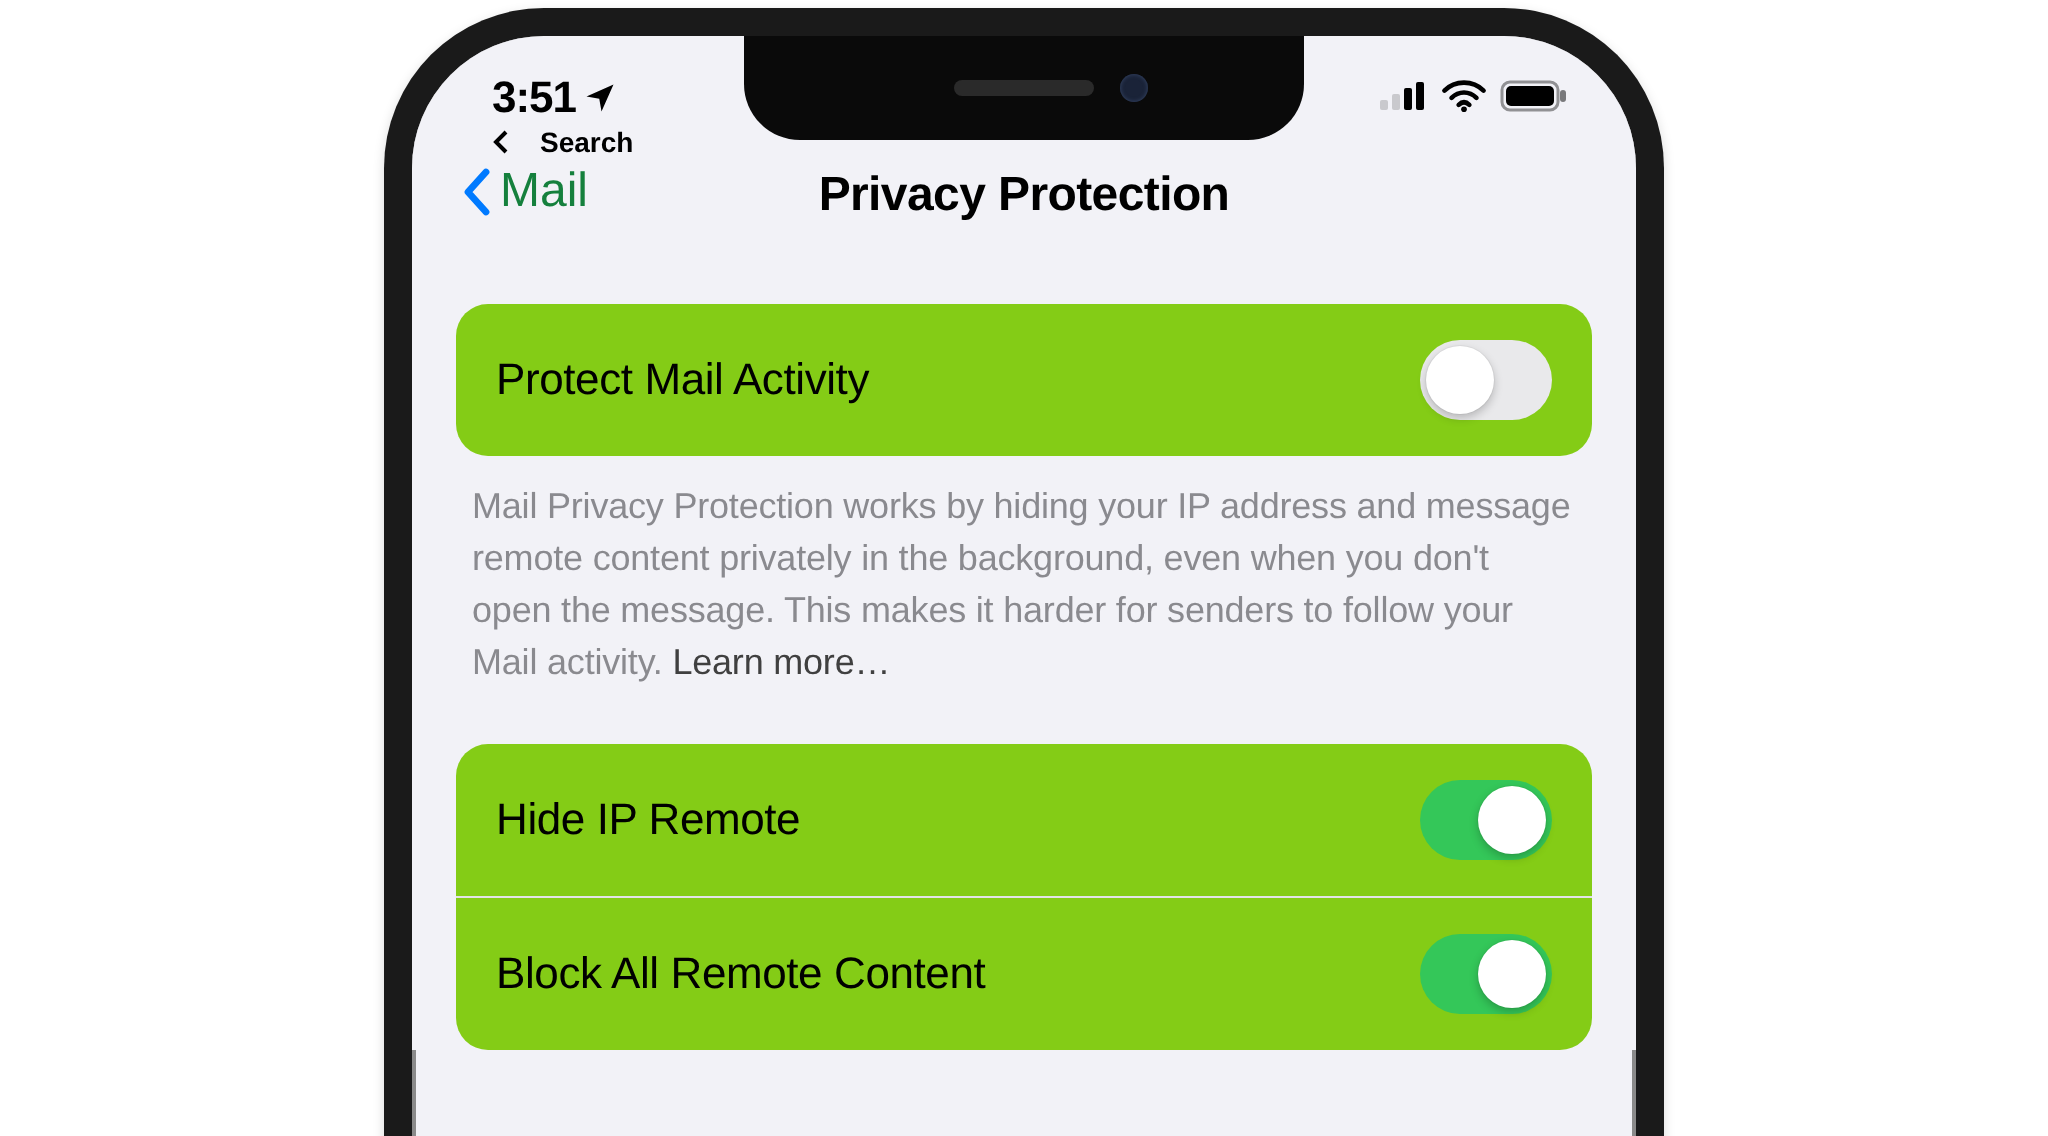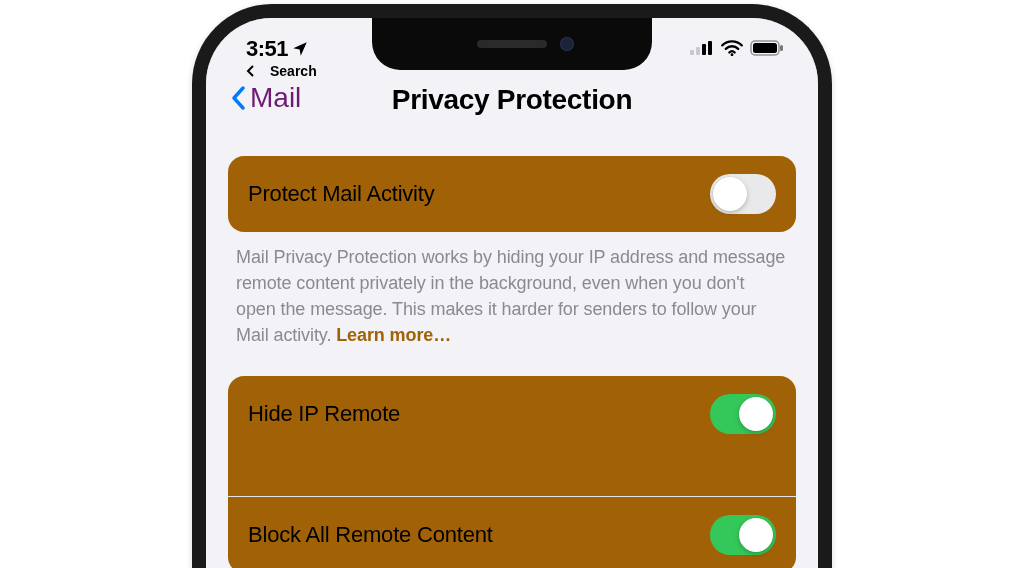--- a/index.html
+++ b/index.html
@@ -60,44 +60,44 @@
     .back-search { display: flex; align-items: center; font-size: 14px; font-weight: 600; gap: 14px; margin-top: -1px;}
     .status-right { display: flex; align-items: center; gap: 6px; padding-top: 4px;}
     .nav {
       display: flex; align-items: center; justify-content: center;
       position: relative;
       padding: 12px 20px 18px;
     }
     .nav-back {
       position: absolute; left: 24px; top: 10px;
       display: flex; align-items: center; gap: 4px;
-      color: #701a75; font-size: 28px;
-    }
-    .nav-title { font-size: 28px; font-weight: 700; letter-spacing: -0.3px; }
+      color: #15803d; font-size: 24px;
+    }
+    .nav-title { font-size: 24px; font-weight: 700; letter-spacing: -0.3px; }
     .group {
       margin: 22px 22px 0 22px;
-      background: #a16207;
+      background: #84cc16;
       border-radius: 16px;
       overflow: hidden;
     }
     .row {
       display: flex; align-items: center; justify-content: space-between;
       padding: 18px 20px;
       font-size: 22px;
       letter-spacing: -0.2px;
     }
-    .row + .row { border-top: 1px solid #e3e3e8; margin-top: 44px; }
+    .row + .row { border-top: 1px solid #e3e3e8; }
     .footer-text {
       padding: 12px 30px 0 30px;
       font-size: 18px;
       line-height: 1.45;
       color: #8a8a8f;
       letter-spacing: -0.1px;
     }
-    .link { color: #a16207; font-weight: bold; }
+    .link { color: #404040; }
     .toggle {
       width: 66px; height: 40px; border-radius: 20px;
       position: relative;
       transition: background .2s;
     }
     .toggle.off { background: #e9e9eb; }
     .toggle.on { background: #34c759; }
     .knob {
       position: absolute; top: 3px;
       width: 34px; height: 34px; background: #fff; border-radius: 50%;

